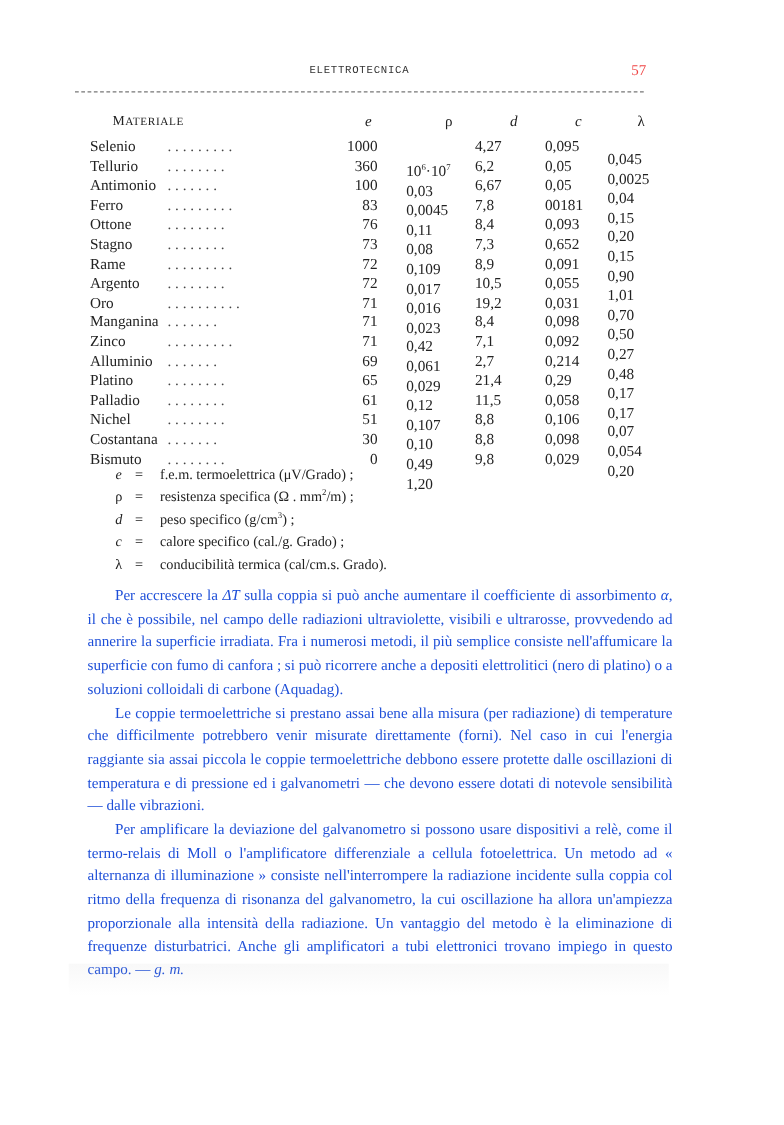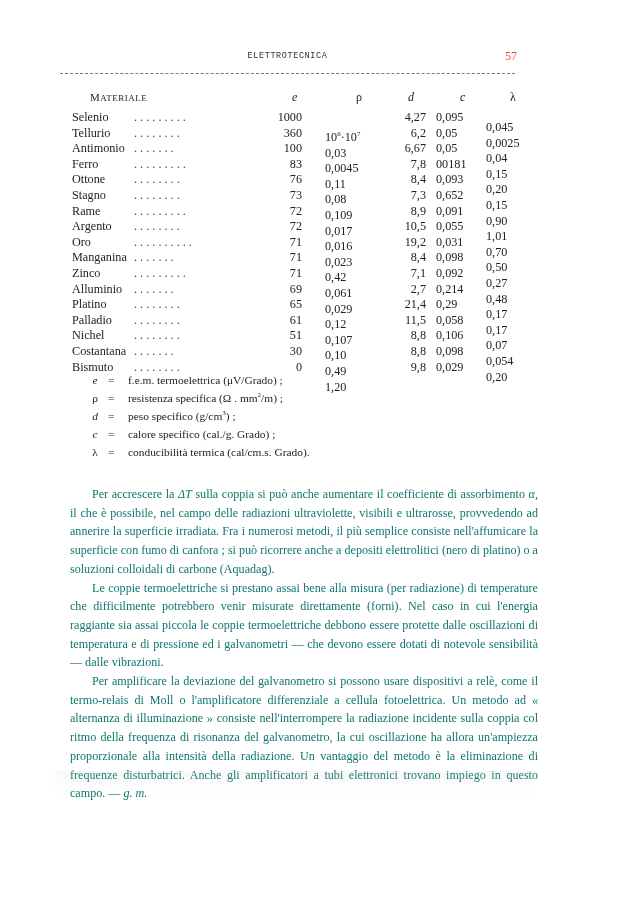--- a/index.html
+++ b/index.html
@@ -33,21 +33,21 @@
     .t-row { position: relative; height: 15.6px; }
     .t-header { height: 20px; }
     .cell {
       position: absolute; top: 0; font-size: 12.2px; white-space: nowrap;
       font-family: "Liberation Serif", serif; color: #222; line-height: 15px;
     }
     .c-name { left: 2px; }
     .c-dots { left: 64px; width: 120px; letter-spacing: 0; color: #444; overflow: hidden; }
     .c-e { left: 180px; width: 52px; text-align: right; }
     .c-rho { left: 255px; margin-top: 20px; }
-    .c-d { left: 310px; width: 46px; text-align: right; }
+    .c-d { left: 310px; width: 46px; }
     .c-c { left: 366px; }
     .c-l { left: 416px; margin-top: 10px; }
 
     .hdr-name { left: 20px; font-size: 11px; letter-spacing: 0.5px; }
     .hdr-name .sc { font-size: 9px; }
     .hdr-sym { font-style: italic; font-size: 12px; }
     .h-e { left: 222px; }
     .h-rho { left: 286px; font-style: normal; }
     .h-d { left: 338px; }
     .h-c { left: 390px; }
@@ -61,21 +61,21 @@
       font-family: "Liberation Serif", serif; color: #222; }
     .leg-sym { position: absolute; left: 0; width: 14px; text-align: center; font-style: italic; }
     .leg-sym.upright { font-style: normal; }
     .leg-eq { position: absolute; left: 20px; }
     .leg-text { position: absolute; left: 40px; white-space: nowrap; }
 
     
     .body-text {
       position: absolute; left: 70px; top: 467px; width: 468px;
       font-family: "Liberation Serif", serif; font-size: 12.1px;
-      line-height: 18.7px; color: #0f766e; text-align: justify; margin-top: 18px;
+      line-height: 18.7px; color: #1d4ed8; text-align: justify;
     }
     .para { margin: 0; text-indent: 22px; }
     .para em { font-style: italic; }
 
     .ghost {
       position: absolute; left: 55px; top: 771px; width: 480px; height: 26px;
       background: linear-gradient(to bottom, rgba(200,200,200,0.12), rgba(255,255,255,0));
     }
   </style>
 </head>

